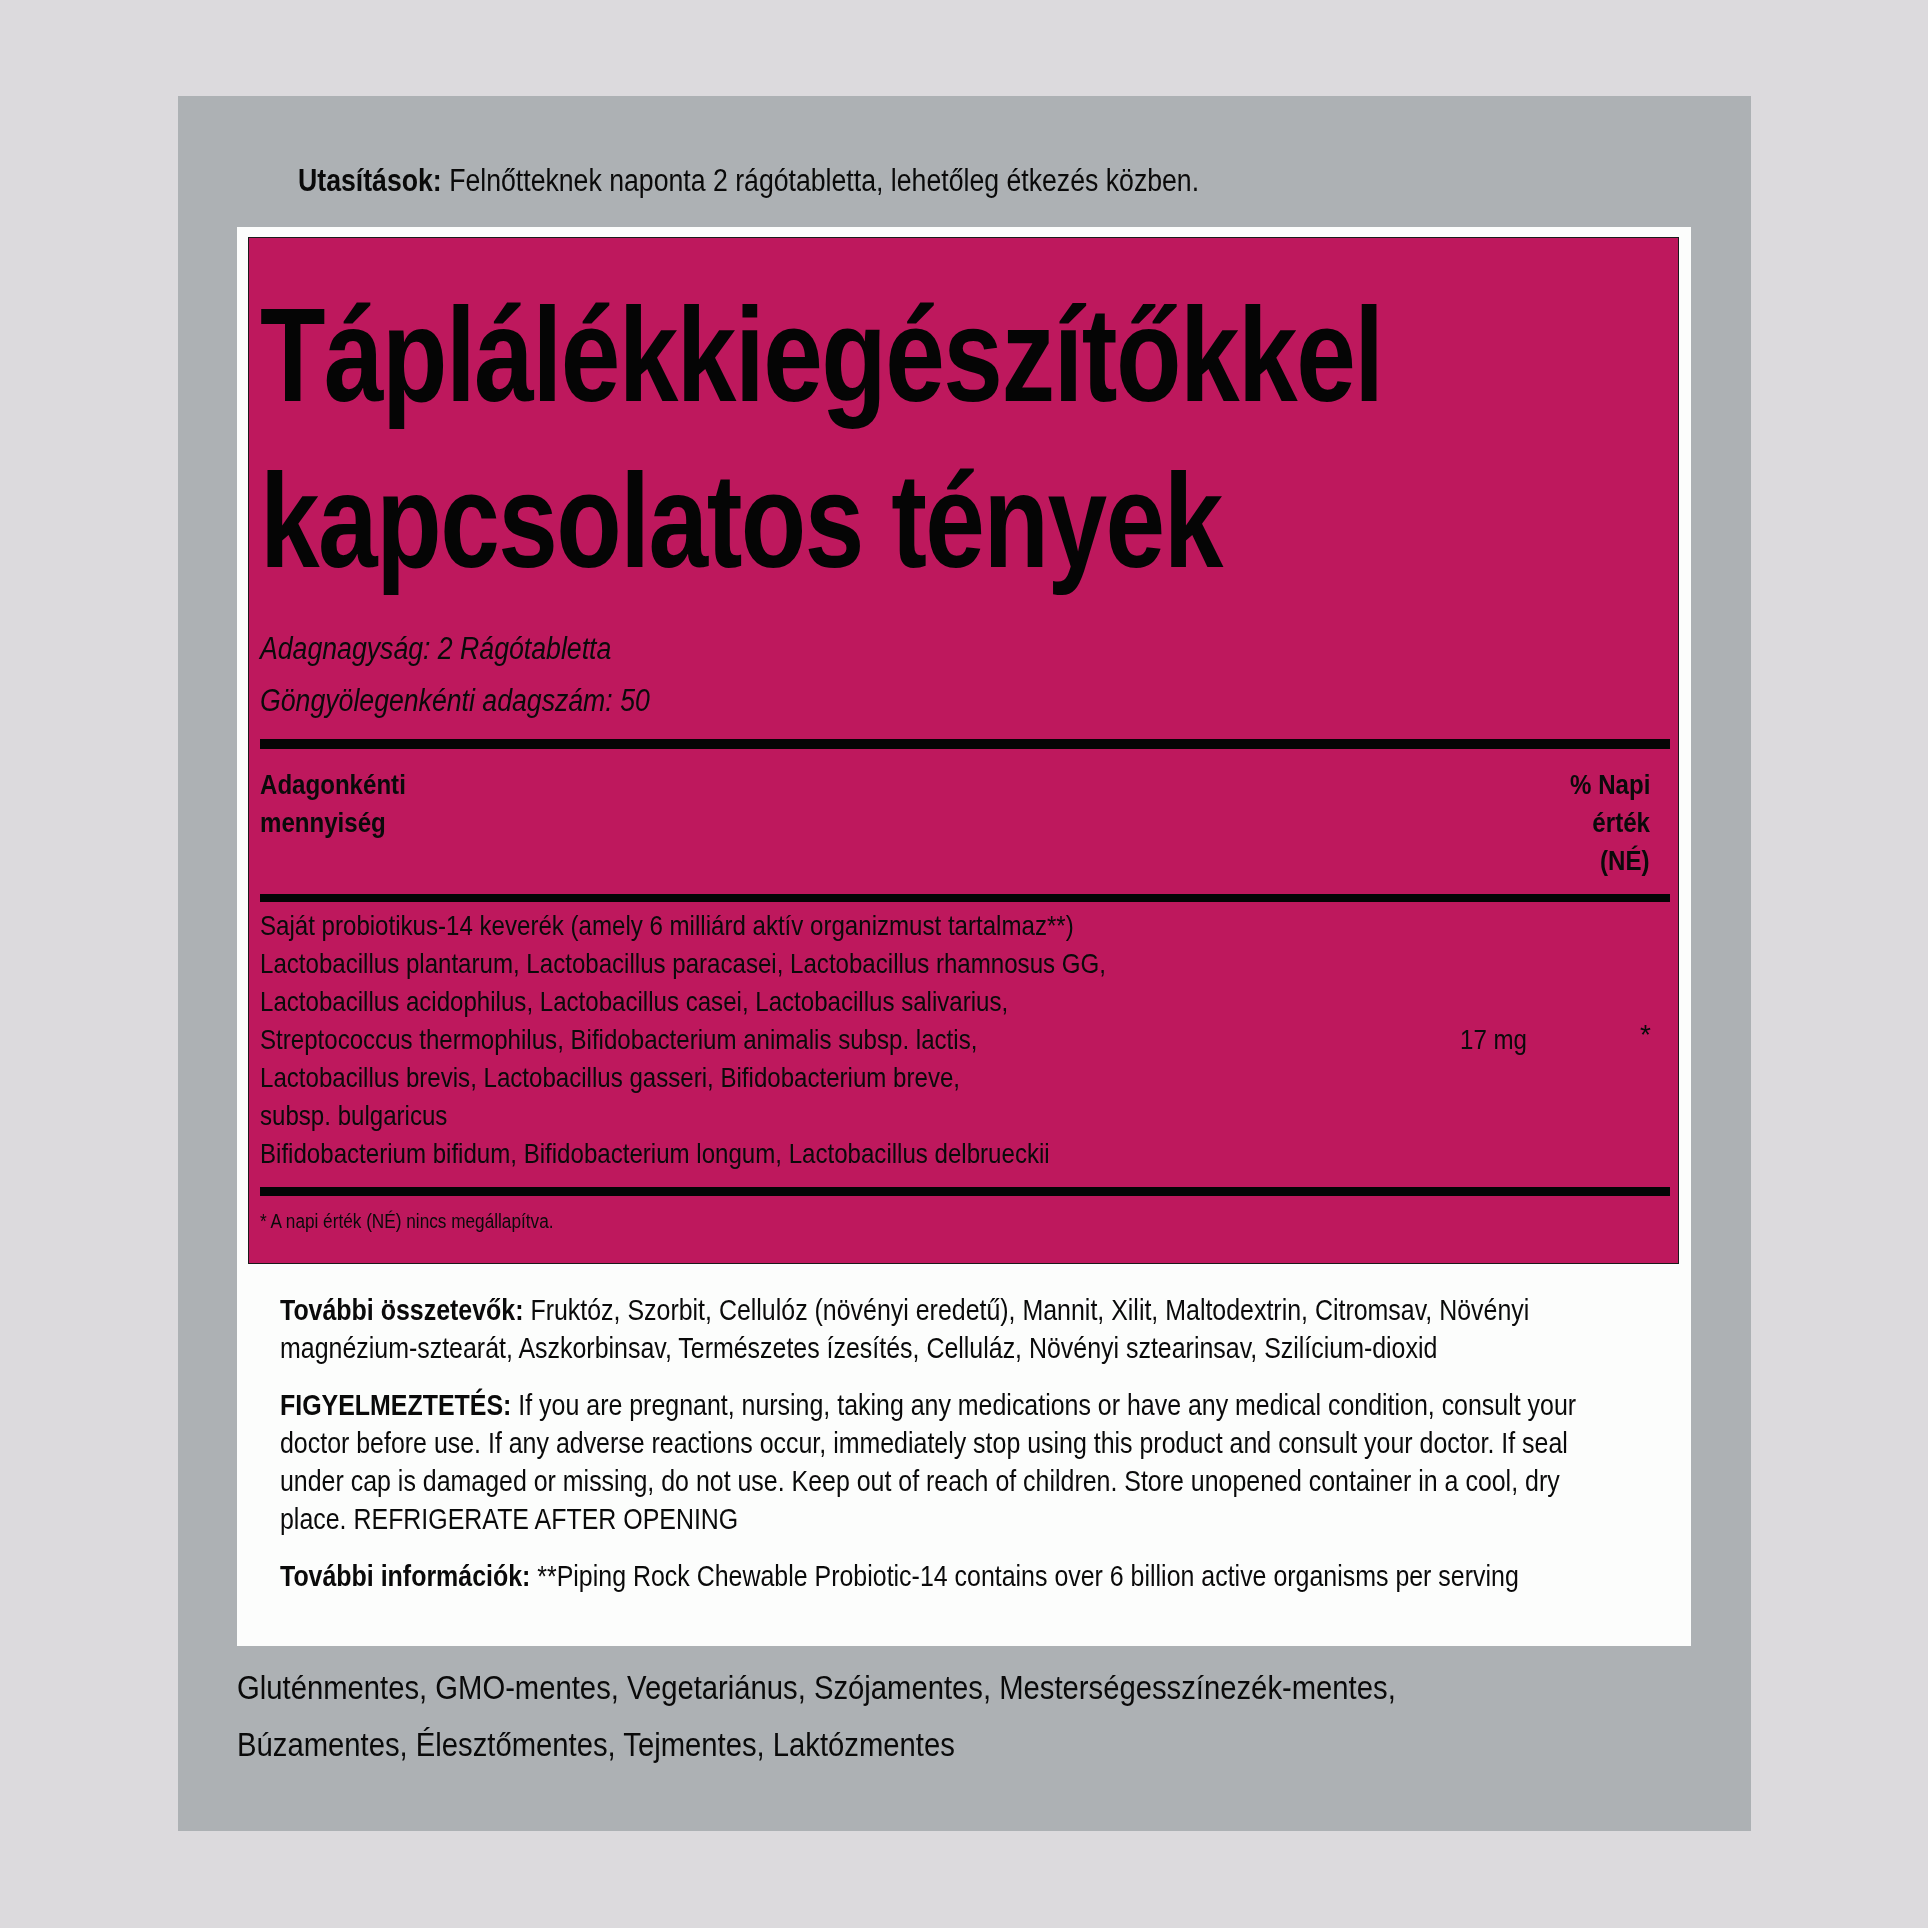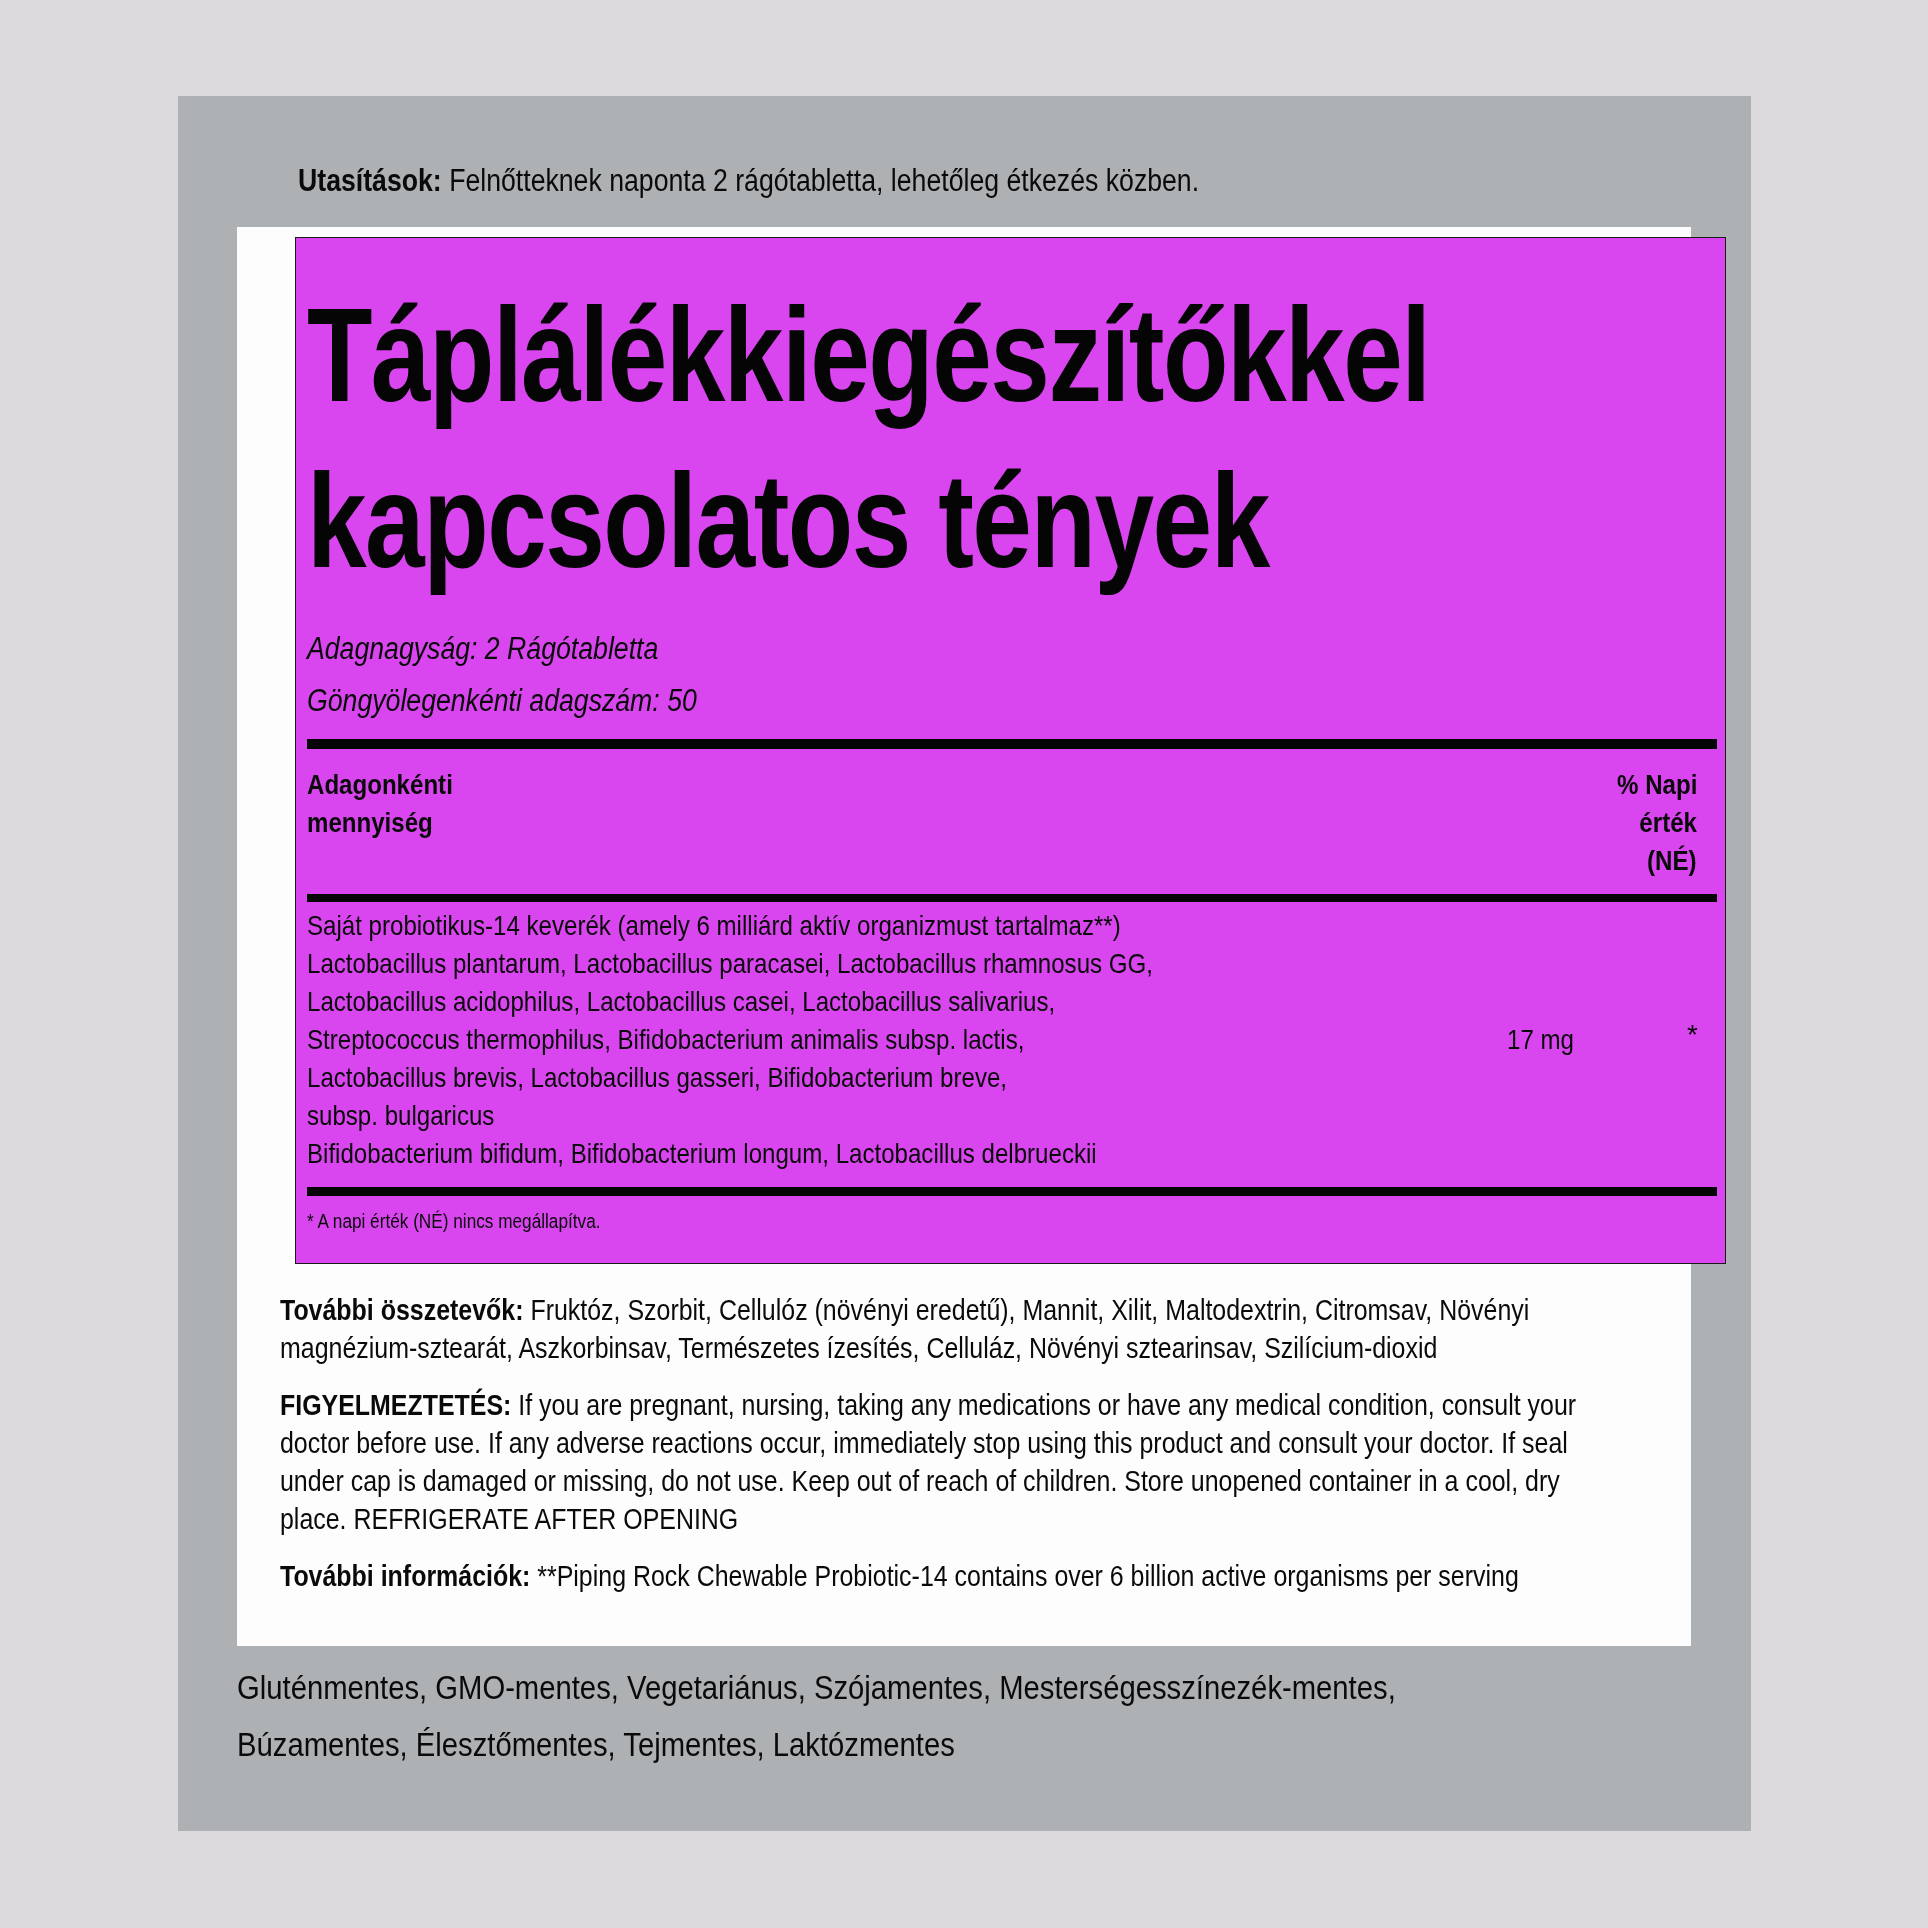--- a/index.html
+++ b/index.html
@@ -48,22 +48,21 @@
       height: 1419px;
       background: #fcfdfc;
     }
     .facts-box {
       position: absolute;
       left: 248px;
       top: 237px;
       width: 1429px;
       height: 1025px;
       border: 1.9px solid #1a1a1a;
-      background: #d946ef;
-      margin-left: 47px;
+      background: #be185d;
     }
     .title {
       position: absolute;
       left: 11.3px;
       top: 34px;
       font-weight: bold;
       font-size: 134px;
       line-height: 166px;
       letter-spacing: -1.9px;
       white-space: nowrap;

